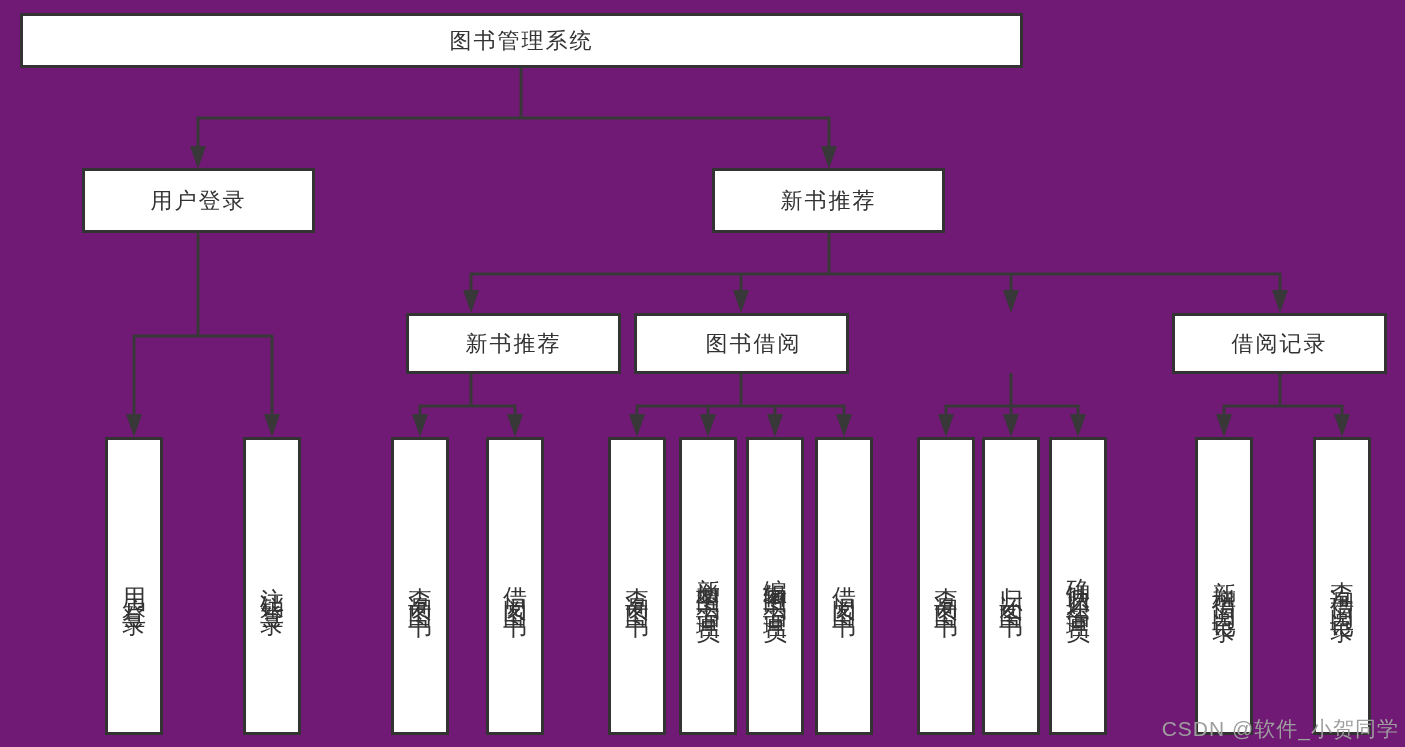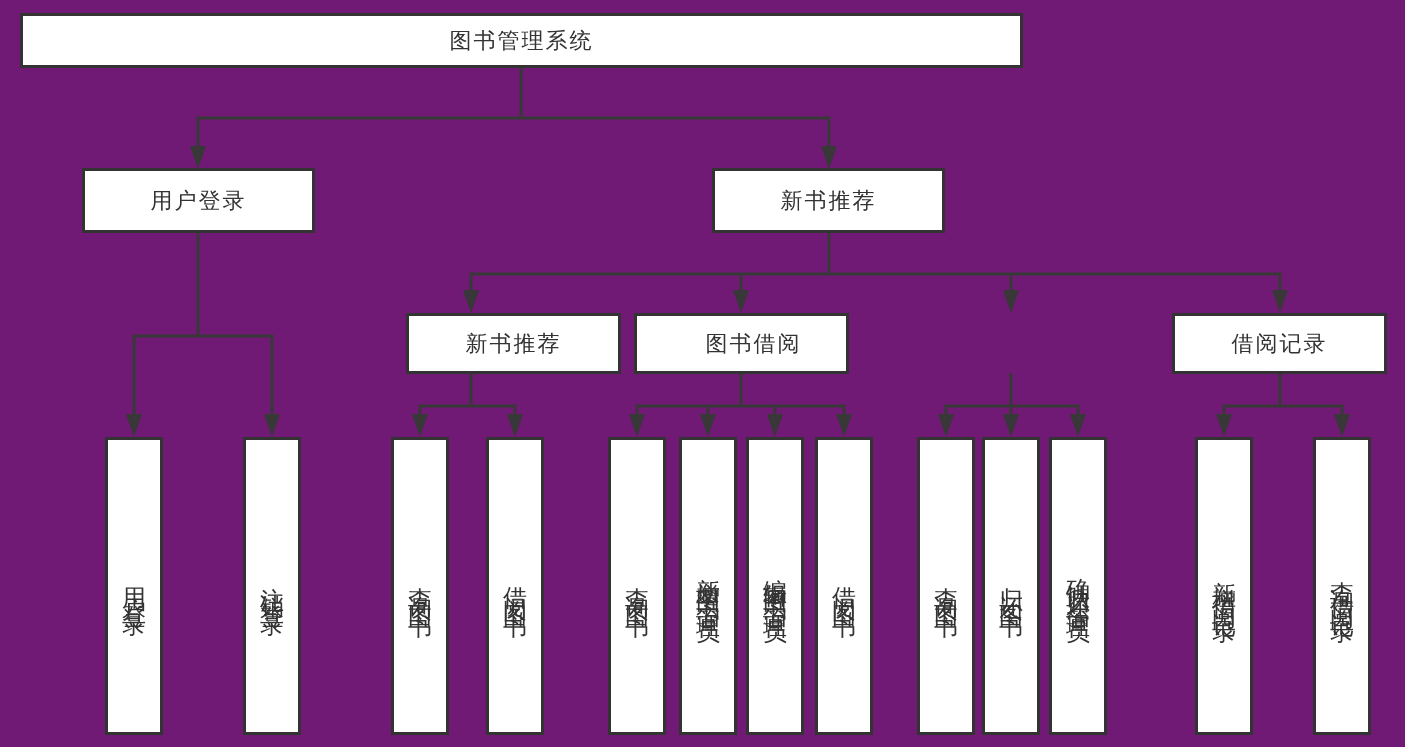--- a/index.html
+++ b/index.html
@@ -174,14 +174,15 @@
     <span>确认归还（管理员）</span>
   </div>
 
   <div class="node leaf sp6" style="left:1195px; top:437px; width:58px; height:298px;">
     <span>新增借阅记录</span>
   </div>
   <div class="node leaf sp6" style="left:1313px; top:437px; width:58px; height:298px;">
     <span>查询借阅记录</span>
   </div>
 
+  <div class="watermark">CSDN @软件_小贺同学</div>
 
 </div>
 
 </body></html>

